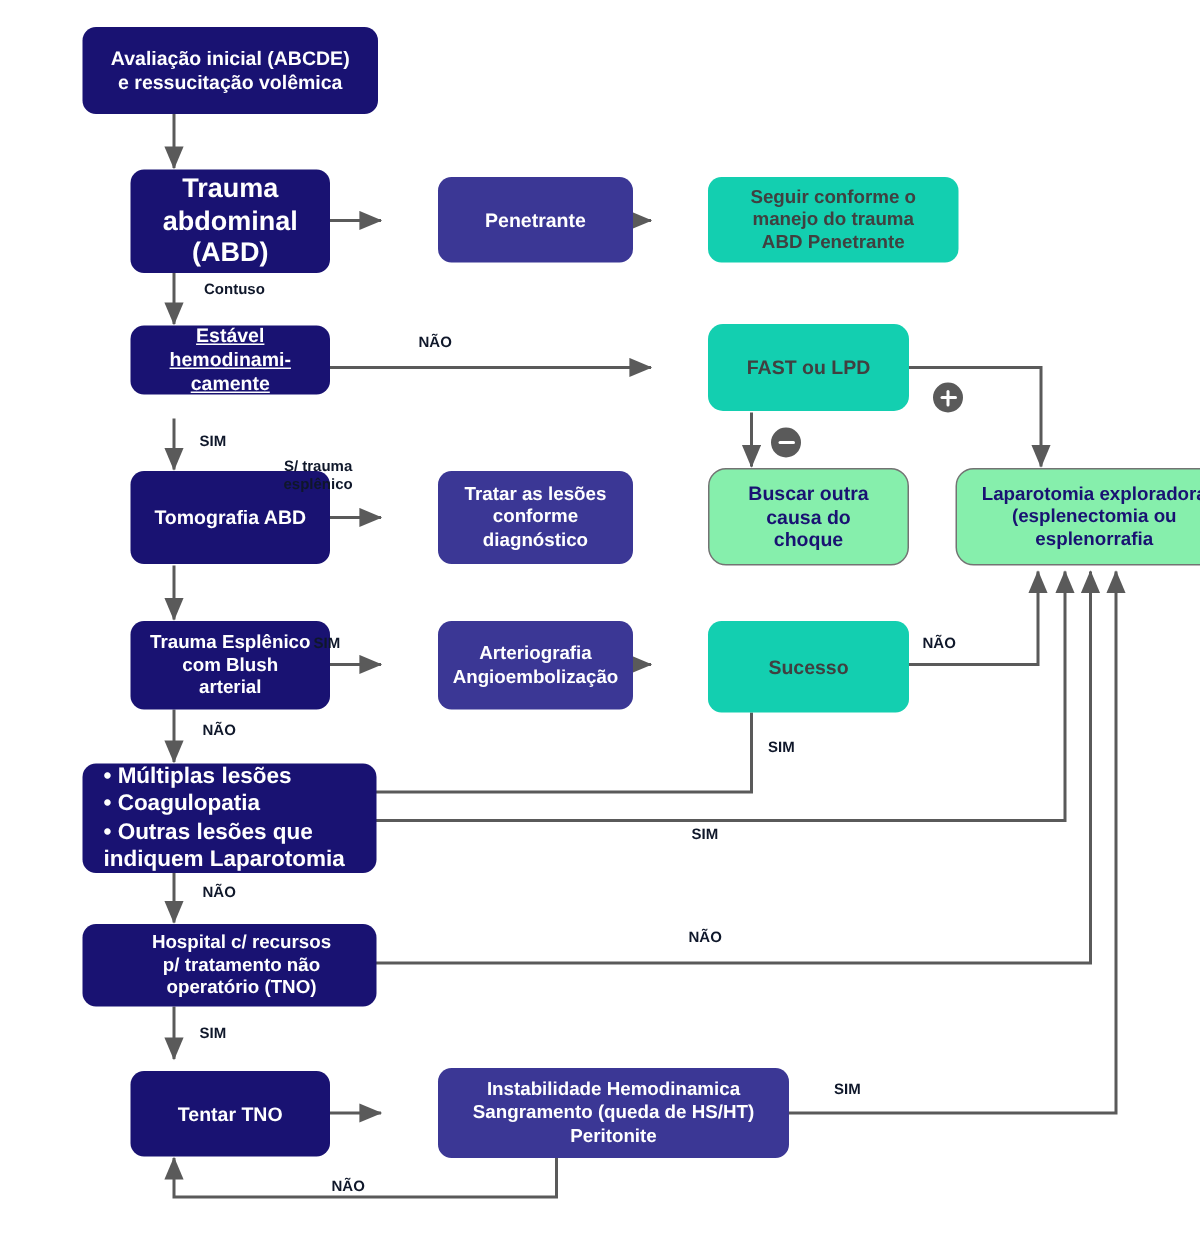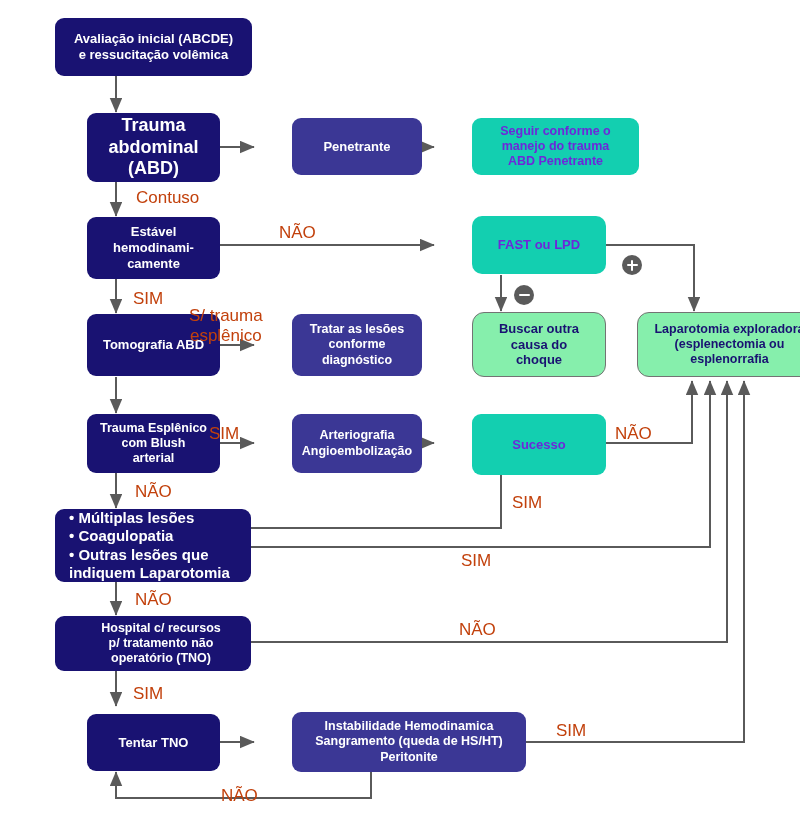--- a/index.html
+++ b/index.html
@@ -34,37 +34,37 @@
     justify-content: center;
     text-align: center;
     font-weight: bold;
     line-height: 1.22;
     padding: 4px 8px;
     z-index: 2;
     margin-left: 37px;
   }
   .node.navy   { background: #191272; color: #ffffff; }
   .node.purple { background: #3B3795; color: #ffffff; }
-  .node.teal   { background: #13CFB0; color: #6d28d9; }
+  .node.teal   { background: #13CFB0; color: #404040; }
   .node.outline{
     background: #86efac;
     color: #191272;
     border: 1px solid #737373;
     border-radius: 12px;
   }
   .node.bullets {
     text-align: left;
     justify-content: flex-start;
     padding-left: 14px;
   }
   .edge-label {
     position: absolute;
-    color: #c2410c;
-    font-size: 17px;
-    font-weight: normal;
+    color: #0f172a;
+    font-size: 10px;
+    font-weight: bold;
     white-space: pre;
     z-index: 3;
     line-height: 1.18;
   }
   .sign {
     position: absolute;
     width: 20px;
     height: 20px;
     border-radius: 50%;
     background: #5a5a5a;
@@ -122,21 +122,21 @@
   <div class="node navy" style="left: 50px; top: 113px; width: 133px; height: 69px; font-size: 18px; white-space: pre-line;">Trauma
 abdominal
 (ABD)</div>
 
   <div class="node purple" style="left:255px; top:118px; width:130px; height:57px; font-size:13px;">Penetrante</div>
 
   <div class="node teal" style="left: 435px; top: 118px; width: 167px; height: 57px; font-size: 12.5px; white-space: pre-line;">Seguir conforme o
 manejo do trauma
 ABD Penetrante</div>
 
-  <div class="node navy" style="left: 50px; top: 217px; width: 133px; height: 62px; font-size: 13px; white-space: pre-line;">Estável
+  <div class="node navy" style="left: 50px; top: 217px; width: 133px; height: 46px; font-size: 13px; white-space: pre-line; text-decoration: underline;">Estável
 hemodinami-
 camente</div>
 
   <div class="node teal" style="left:435px; top:216px; width:134px; height:58px; font-size:13px;border-radius:10px;">FAST ou LPD</div>
 
   <div class="node outline" style="left: 435px; top: 312px; width: 134px; height: 65px; font-size: 13px; white-space: pre-line;">Buscar outra
 causa do
 choque</div>
 
   <div class="node outline" style="left: 600px; top: 312px; width: 185px; height: 65px; font-size: 12.5px; white-space: pre-line;">Laparotomia exploradora

